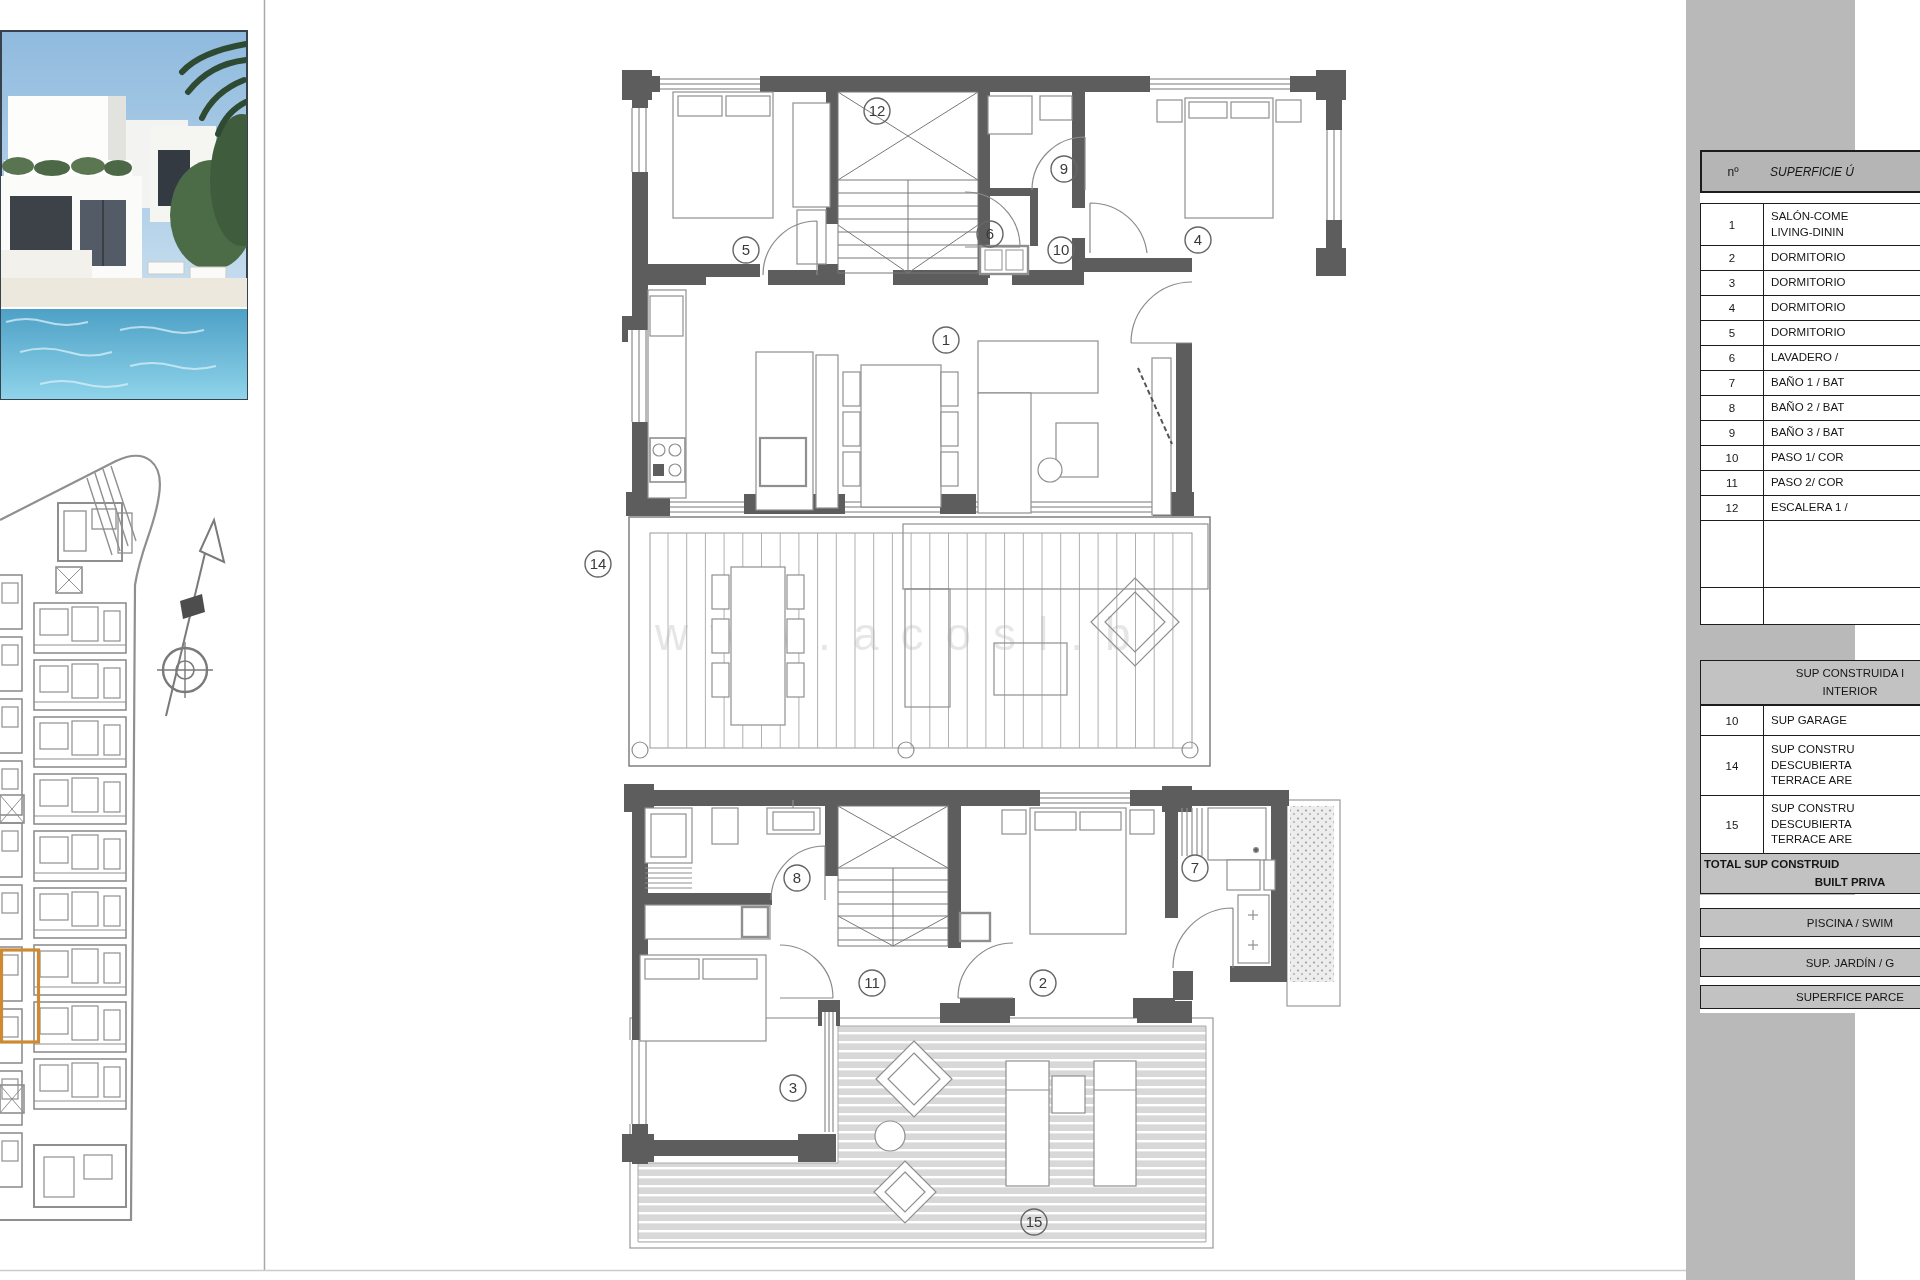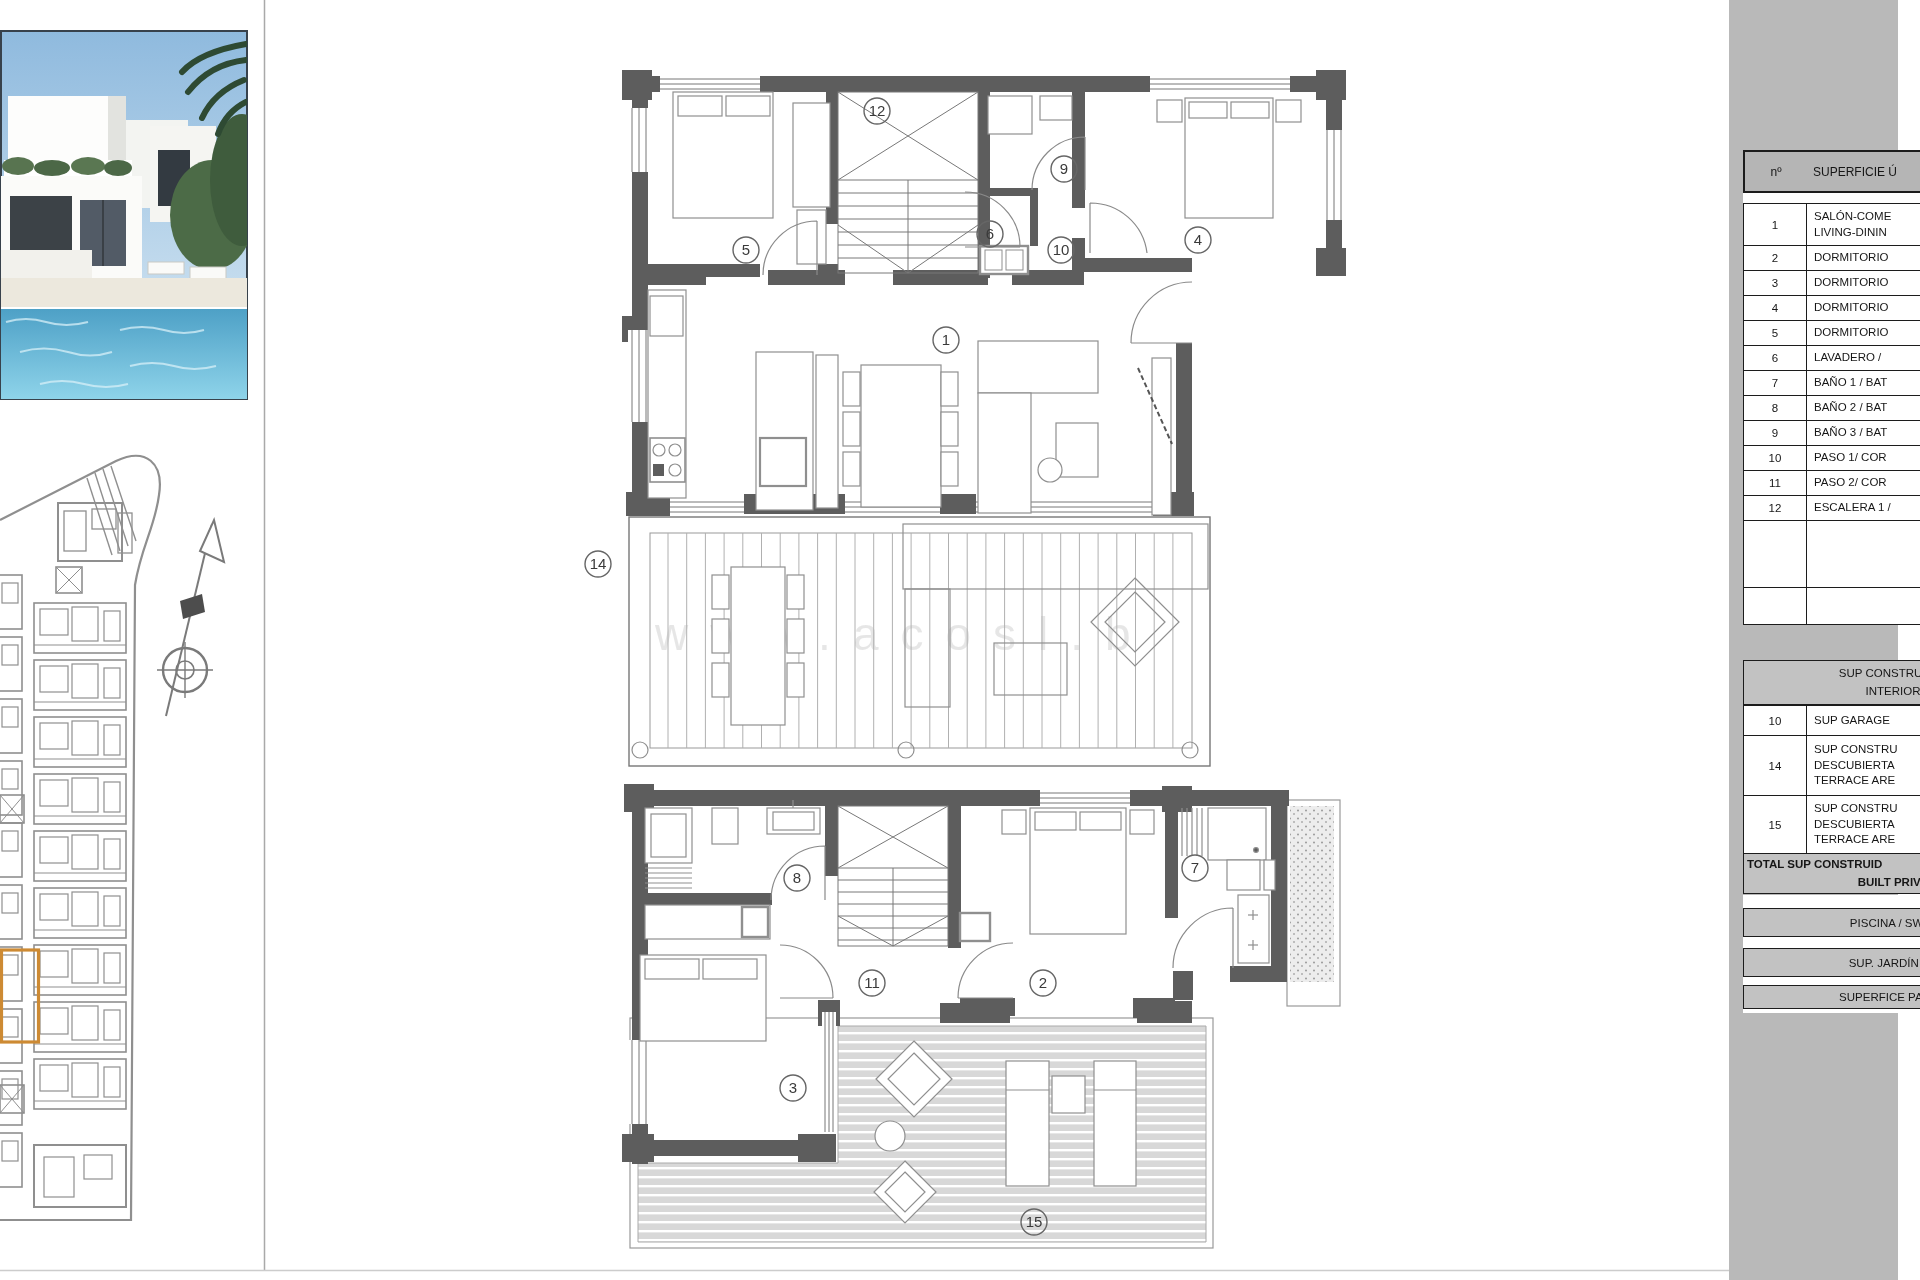--- a/index.html
+++ b/index.html
@@ -2,25 +2,25 @@
 <html><head>
 <meta charset="utf-8">
 <style>
   html,body{margin:0;padding:0;}
   body{
     width:1920px;height:1280px;position:relative;background:#ffffff;
     overflow:hidden;font-family:"Liberation Sans",sans-serif;color:#161616;
   }
   #main-svg{position:absolute;left:0;top:0;width:1920px;height:1280px;}
   
-  #panel{position:absolute;left:1729px;top:0;width:169px;height:1280px;background:#b9b9b9;}
+  #panel{position:absolute;left:1686px;top:0;width:169px;height:1280px;background:#b9b9b9;}
   .tbox{position:absolute;left:14px;width:300px;background:#ffffff;border:1.6px solid #1c1c1c;box-sizing:border-box;}
   #thead{top:150px;height:43px;background:#b5b5b5;border-width:2px;display:flex;align-items:center;font-size:12px;}
   #thead .hn{width:62px;text-align:center;}
-  #thead .hl{padding-left:6px;white-space:nowrap;}
+  #thead .hl{padding-left:6px;white-space:nowrap;font-style:italic;}
   #rows1{top:203px;}
   #rows2{top:705px;}
   .trow{display:flex;border-bottom:1px solid #1c1c1c;box-sizing:border-box;}
   .trow:last-child{border-bottom:none;}
   .nc{width:62px;border-right:1.2px solid #1c1c1c;display:flex;align-items:center;justify-content:center;font-size:11.5px;}
   .lc{flex:1;padding-left:7px;display:flex;flex-direction:column;justify-content:center;white-space:nowrap;font-size:11.5px;line-height:1.35;}
   .band{position:absolute;left:14px;width:300px;background:#c2c2c2;border:1.5px solid #1c1c1c;box-sizing:border-box;
         display:flex;flex-direction:column;justify-content:center;font-size:11.5px;white-space:nowrap;}
   #section-band{top:660px;height:45px;text-align:center;line-height:1.55;}
   #total-band{top:853px;height:41px;font-weight:bold;line-height:1.5;}

